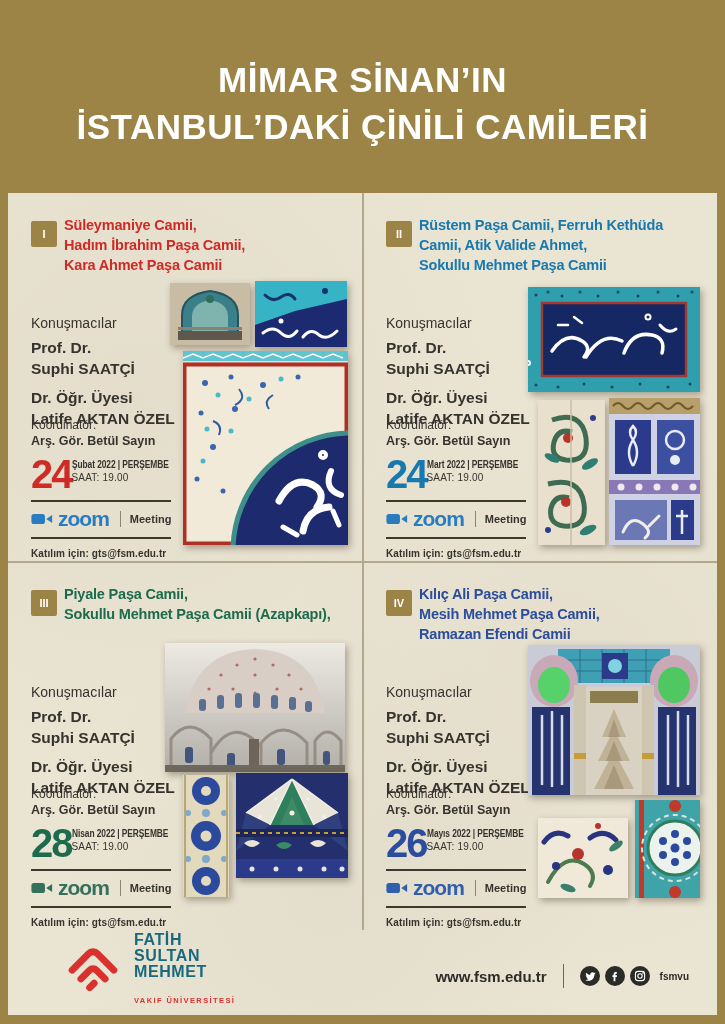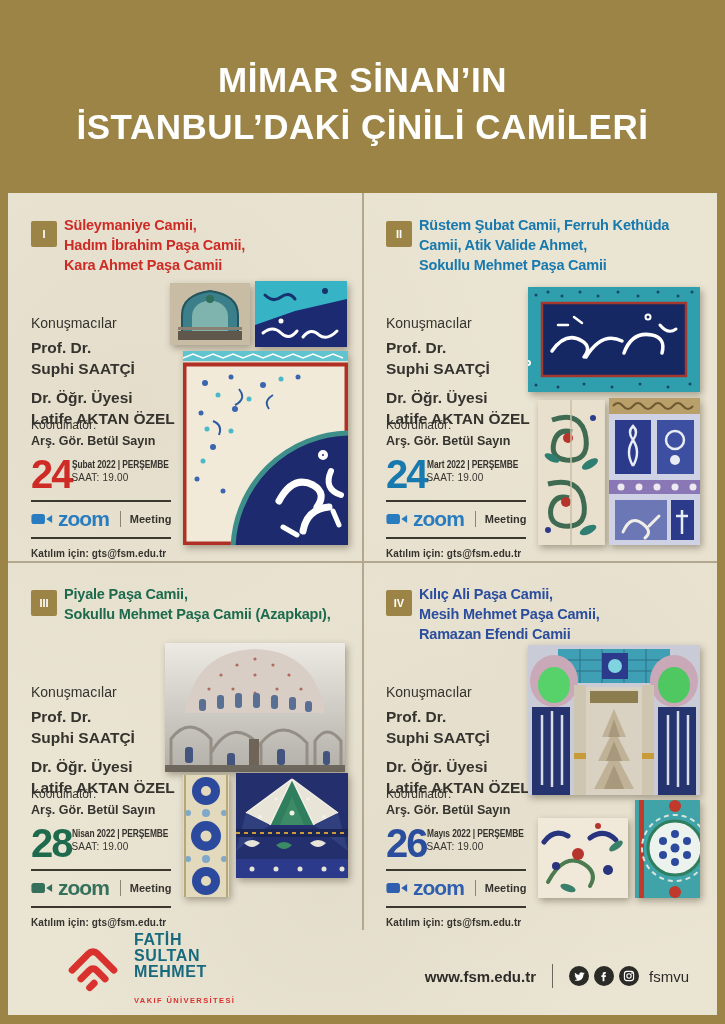--- a/index.html
+++ b/index.html
@@ -56,21 +56,21 @@
   .fsm-mark{width:62px;height:66px;}
   .fsm-text{margin-left:10px;}
   .fsm-line{color:#176A7D;font-size:16px;font-weight:800;line-height:16px;letter-spacing:.6px;}
   .fsm-sub{color:#D8312E;font-size:7.5px;font-weight:700;letter-spacing:1.4px;margin-top:16px;}
   .foot-right{position:absolute;right:28px;top:34px;display:flex;align-items:center;}
   .website{font-size:15px;font-weight:700;color:#2E2C28;}
   .fdiv{width:1px;height:24px;background:#6b675c;margin:0 16px;}
   .soc{width:20px;height:20px;border-radius:50%;background:#2A2A26;display:flex;align-items:center;
        justify-content:center;margin-right:5px;}
   .soc svg{width:12px;height:12px;display:block;}
-  .handle{font-size:15px;font-weight:400;color:#2E2C28;margin-left:5px;}
+  .handle{font-size:10px;font-weight:700;color:#2E2C28;margin-left:5px;}
 </style>
 </head>
 <body>
 
 <div class="poster">
 
   <header class="banner">
     <div class="t1">MİMAR SİNAN’IN</div>
     <div class="t2">İSTANBUL’DAKİ ÇİNİLİ CAMİLERİ</div>
   </header>
@@ -176,21 +176,21 @@
           <path d="M150,160 l6,14" stroke-width="5"></path>
           <circle cx="140" cy="104" r="3" stroke-width="4"></circle>
         </g>
       </svg>
     </div>
   </section>
 
   <section class="session" id="s2" style="--theme: #1879AE; --zoomc: #2A7CC0;">
     <span class="badge">II</span>
     <div class="mosques">
-      <div>Rüstem Şubat Camii, Ferruh Kethüda</div>
+      <div>Rüstem Paşa Camii, Ferruh Kethüda</div>
       <div>Camii, Atik Valide Ahmet,</div>
       <div>Sokullu Mehmet Paşa Camii</div>
     </div>
     <div class="speakers">
       <div class="sp-head">Konuşmacılar</div>
       <div class="sp-bold">Prof. Dr.</div>
       <div class="sp-bold">Suphi SAATÇİ</div>
       <div class="gap"></div>
       <div class="sp-bold">Dr. Öğr. Üyesi</div>
       <div class="sp-bold">Latife AKTAN ÖZEL</div>

